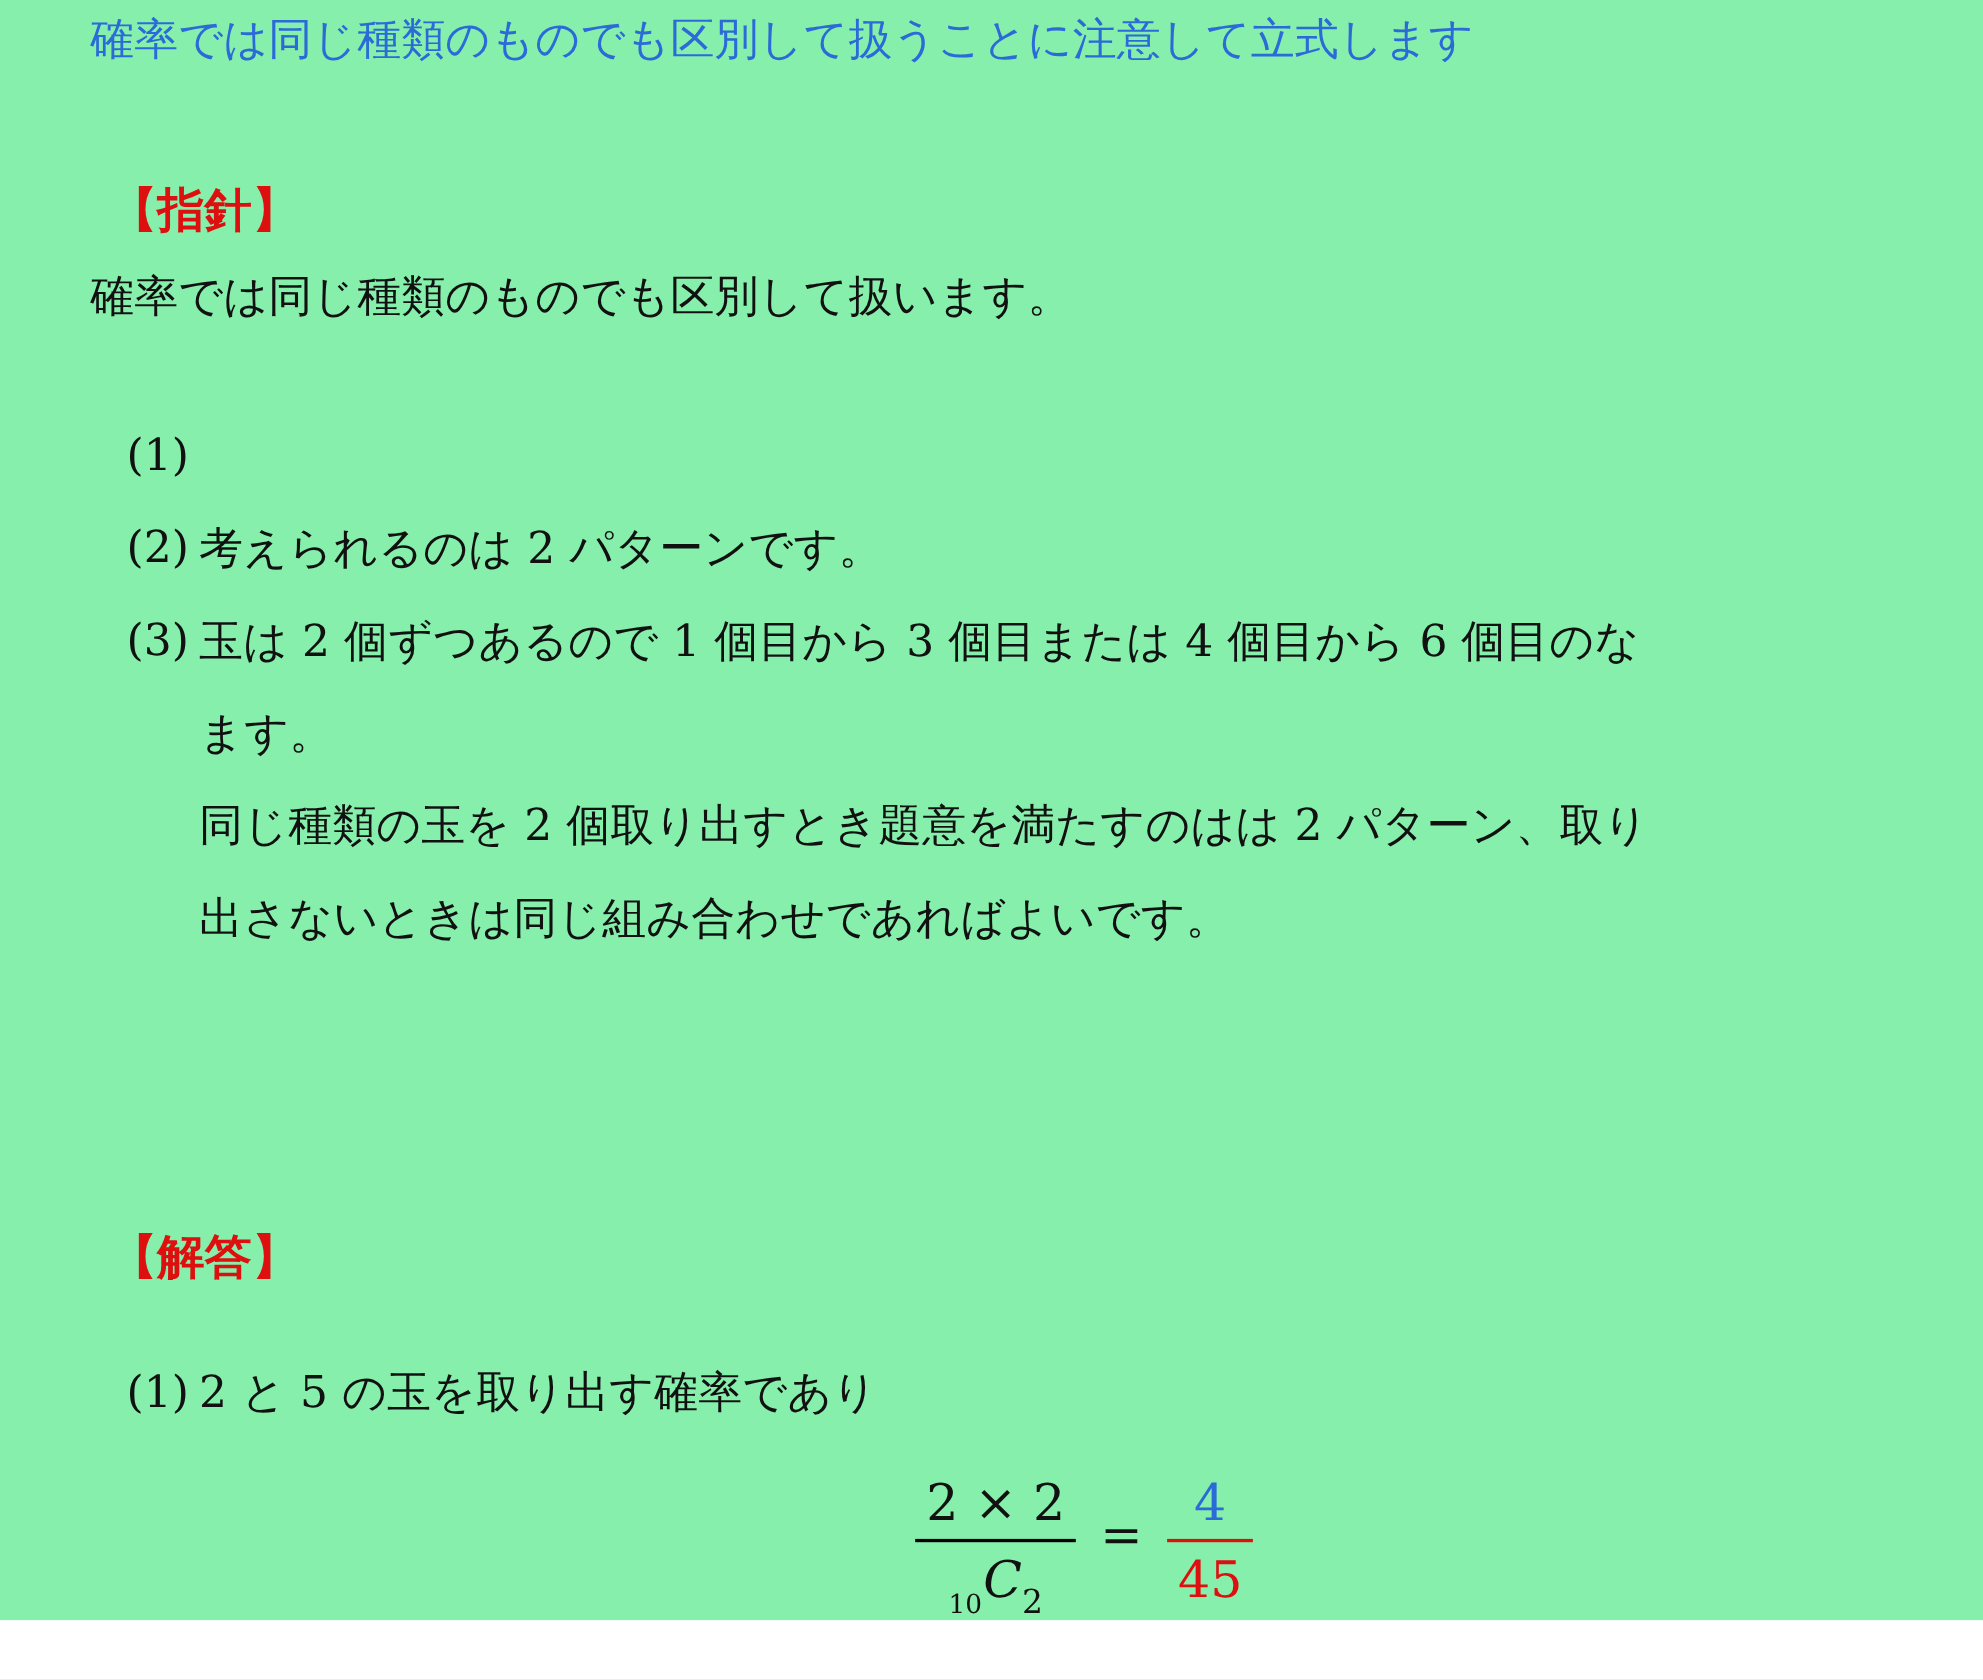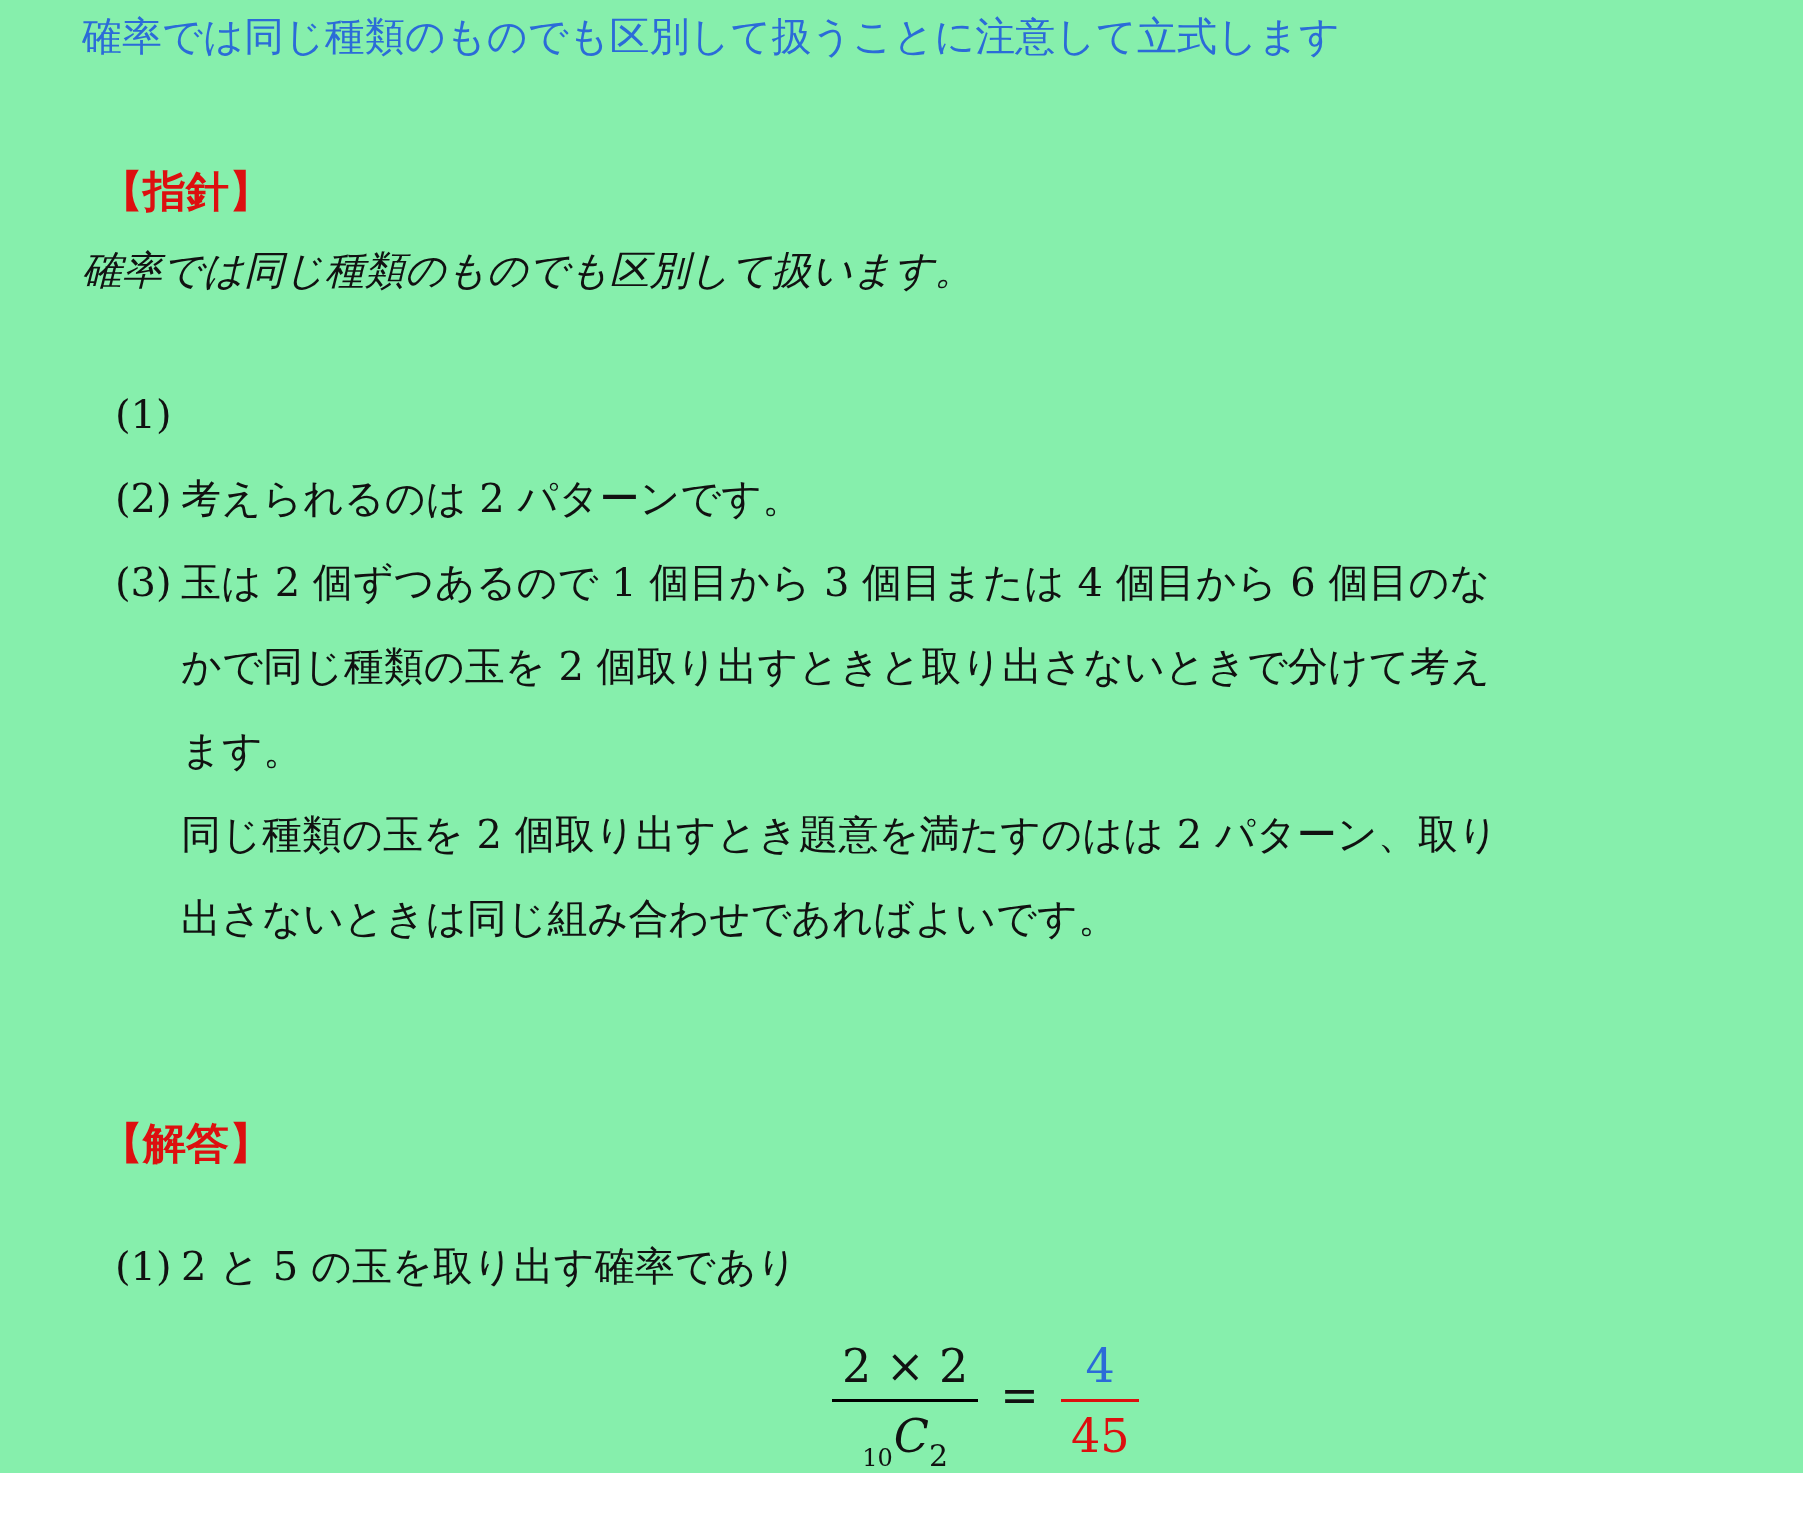--- a/index.html
+++ b/index.html
@@ -27,21 +27,20 @@
     color:var(--red);
     font-weight:600;
     white-space:nowrap;
   }
   #shishin-heading { top:166px; }
   #kaito-heading   { top:1118px; }
   .guideline-intro {
     position:absolute; left:82px; top:244px;
     font-size:40px; line-height:52px;
     white-space:nowrap;
-    font-style:italic;
   }
   .list {
     position:absolute; left:115px; top:372px;
     font-size:40px;
   }
   .list .row {
     display:flex;
     height:84px;
     align-items:center;
     white-space:nowrap;
@@ -96,24 +95,20 @@
     <div class="row">
       <span class="num">(2)</span>
       <span class="txt">考えられるのは 2 パターンです。</span>
     </div>
     <div class="row">
       <span class="num">(3)</span>
       <span class="txt">玉は 2 個ずつあるので 1 個目から 3 個目または 4 個目から 6 個目のな</span>
     </div>
     <div class="row">
       <span class="num"></span>
-      <span class="txt">かで同じ種類の玉を 2 個取り出すときと取り出さないときで分けて考え</span>
-    </div>
-    <div class="row">
-      <span class="num"></span>
       <span class="txt">ます。</span>
     </div>
     <div class="row">
       <span class="num"></span>
       <span class="txt">同じ種類の玉を 2 個取り出すとき題意を満たすのはは 2 パターン、取り</span>
     </div>
     <div class="row">
       <span class="num"></span>
       <span class="txt">出さないときは同じ組み合わせであればよいです。</span>
     </div>

